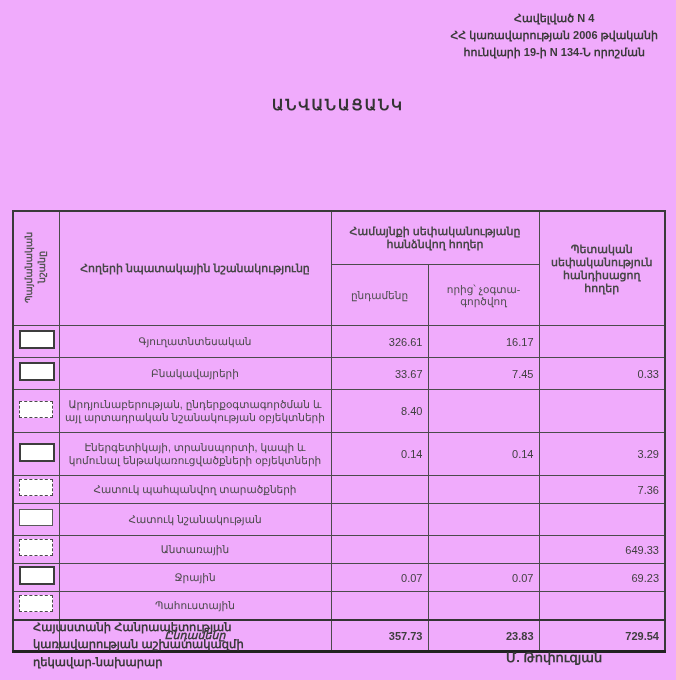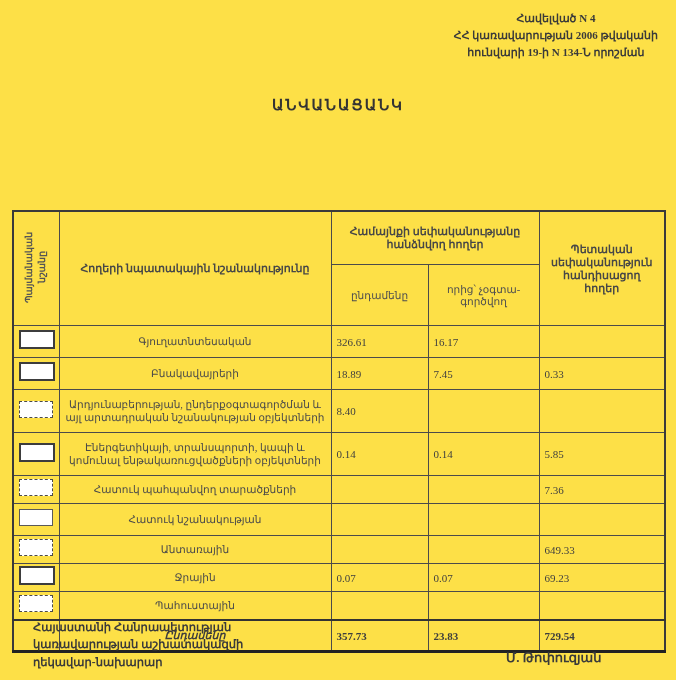--- a/index.html
+++ b/index.html
@@ -1,18 +1,18 @@
 <!DOCTYPE html>
 <html><head>
 <meta charset="utf-8">
 <style>
   html,body{margin:0;padding:0;background:#e8e8e8;}
   .page{
-    position:relative;width:676px;height:680px;background:#fde047;
-    font-family:Liberation Serif, serif;color:#2e2e2e;overflow:hidden;
+    position:relative;width:676px;height:680px;background:#f0abfc;
+    font-family:Liberation Sans, sans-serif;color:#2e2e2e;overflow:hidden;
   }
   .pre{white-space:pre-line;}
   .top-note{
     position:absolute;top:10px;right:18px;text-align:center;
     font-size:11px;font-weight:bold;line-height:1.55;color:#3a3a3a;
   }
   .doc-title{
     position:absolute;top:96px;left:0;width:100%;text-align:center;
     font-size:15px;font-weight:bold;letter-spacing:2px;color:#333;
   }
@@ -40,21 +40,21 @@
   .th-state{font-size:11px;text-align:center;border-radius:28px;}
   .th-sub{font-size:10.5px;text-align:center;height:56px;font-weight:normal;color:#4f4f4f;}
   .td-sign{text-align:center;}
   .sign{
     display:inline-block;width:32px;height:15px;border:2px solid #3d3d3d;
     background:#fff;
   }
   .sign.dashed{border:1.6px dashed #4a4a4a;}
   .sign.thin{border:1.3px solid #5a5a5a;}
   .td-name{font-size:10.5px;line-height:1.25;color:#4a4a4a;text-align:center;}
-  .td-num{font-size:11px;text-align:left;color:#3f3f3f;}
+  .td-num{font-size:11px;text-align:right;color:#3f3f3f;}
   tr.r-m td{height:27px;}
   tr.r-l td{height:38px;}
   tr.r-s td{height:23px;}
   tr.total-row td{
     height:25px;border-top:2.5px solid #333;border-bottom:3px solid #222;
     font-weight:bold;color:#3e3e3e;
   }
   .total-label{font-size:11px;font-style:italic;padding-left:14px;}
   .footer-left{
     position:absolute;top:619px;left:33px;font-size:11.5px;font-weight:bold;
@@ -105,37 +105,37 @@
       <tr class="r-m">
         <td class="td-sign"><span class="sign"></span></td>
         <td class="td-name">Գյուղատնտեսական</td>
         <td class="td-num">326.61</td>
         <td class="td-num">16.17</td>
         <td class="td-num"></td>
       </tr>
       <tr class="r-m">
         <td class="td-sign"><span class="sign"></span></td>
         <td class="td-name">Բնակավայրերի</td>
-        <td class="td-num">18.89</td>
+        <td class="td-num">33.67</td>
         <td class="td-num">7.45</td>
         <td class="td-num">0.33</td>
       </tr>
       <tr class="r-l">
         <td class="td-sign"><span class="sign dashed"></span></td>
         <td class="td-name">Արդյունաբերության, ընդերքօգտագործման և այլ արտադրական նշանակության օբյեկտների</td>
         <td class="td-num">8.40</td>
         <td class="td-num"></td>
         <td class="td-num"></td>
       </tr>
       <tr class="r-l">
         <td class="td-sign"><span class="sign"></span></td>
         <td class="td-name">Էներգետիկայի, տրանսպորտի, կապի և կոմունալ ենթակառուցվածքների օբյեկտների</td>
         <td class="td-num">0.14</td>
         <td class="td-num">0.14</td>
-        <td class="td-num">5.85</td>
+        <td class="td-num">3.29</td>
       </tr>
       <tr class="r-s">
         <td class="td-sign"><span class="sign dashed"></span></td>
         <td class="td-name">Հատուկ պահպանվող տարածքների</td>
         <td class="td-num"></td>
         <td class="td-num"></td>
         <td class="td-num">7.36</td>
       </tr>
       <tr class="r-m">
         <td class="td-sign"><span class="sign thin"></span></td>

